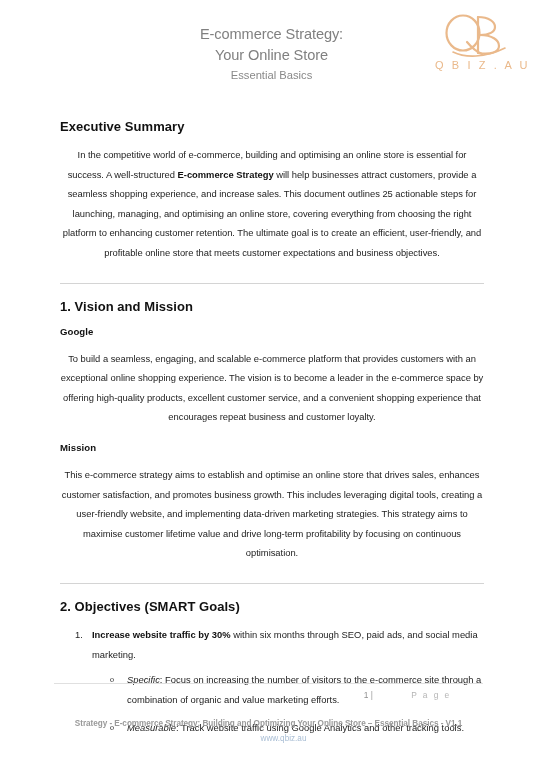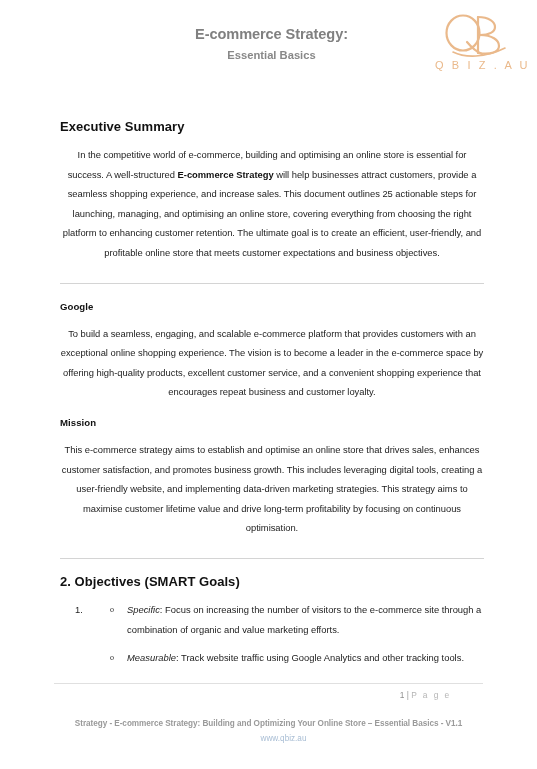--- a/index.html
+++ b/index.html
@@ -23,33 +23,33 @@
 
   
   .doc-header {
     position: relative;
     padding: 24px 0 10px 0;
     min-height: 86px;
   }
   .doc-title {
     text-align: center;
     color: #808080;
-    font-weight: bold;
+    font-weight: normal;
     font-size: 14.6px;
     line-height: 20.5px;
     letter-spacing: -0.1px;
     margin: 0 auto;
     width: 300px;
     padding-left: 6px;
   }
   .doc-title .tline { display: block; white-space: nowrap; }
   .doc-subtitle {
     text-align: center;
     color: #888888;
-    font-weight: bold;
+    font-weight: normal;
     font-size: 11.2px;
     line-height: 16px;
     margin: 2px auto 0 auto;
     width: 300px;
     padding-left: 6px;
   }
 
   
   .logo {
     position: absolute;
@@ -181,21 +181,21 @@
     margin: 0 14px 5px 14px;
   }
   .page-number {
     text-align: right;
     font-size: 8.4px;
     color: #9a9a9a;
     padding-right: 46px;
     line-height: 12px;
   }
   .page-number .pg-num { color: #8f8f8f; }
-  .page-number .pg-word { letter-spacing: 1.9px; color: #b4b4b4; }
+  .page-number .pg-word { letter-spacing: 1.9px; color: #b4b4b4; margin-left: 36px; }
   .footer-line {
     text-align: center;
     font-size: 8.2px;
     font-weight: bold;
     color: #9a9a9a;
     line-height: 13px;
     margin-top: 16px;
     letter-spacing: -0.05px;
   }
   .footer-link-row {
@@ -211,20 +211,21 @@
   }
 </style>
 </head>
 <body>
 
 <div class="page">
 
   <div class="doc-header">
     <div class="doc-title">
       <span class="tline">E-commerce Strategy:</span>
+      <span class="tline">Your Online Store</span>
     </div>
     <div class="doc-subtitle">Essential Basics</div>
 
     <div class="logo">
       <svg class="logo-mark" viewBox="0 0 88 48">
         <ellipse cx="30" cy="21" rx="16.5" ry="17.5" fill="none" stroke="#eab98b" stroke-width="2.2"></ellipse>
         <path d="M34 30 C39 36, 44 40, 49 42" fill="none" stroke="#eab98b" stroke-width="2.2" stroke-linecap="round"></path>
         <path d="M45 5 L45 41" fill="none" stroke="#eab98b" stroke-width="2.2" stroke-linecap="round"></path>
         <path d="M45 5 C56 5, 62 10, 62 15 C62 20, 56 23, 47 23" fill="none" stroke="#eab98b" stroke-width="2.2" stroke-linecap="round"></path>
         <path d="M47 23 C59 23, 66 28, 66 34 C66 40, 58 43, 45 41" fill="none" stroke="#eab98b" stroke-width="2.2" stroke-linecap="round"></path>
@@ -236,34 +237,36 @@
 
   <div class="content">
 
     <h2 class="section-heading">Executive Summary</h2>
     <p class="body-text">
       <span>In the competitive world of e-commerce, building and optimising an online store is essential for success. A well-structured </span><b>E-commerce Strategy</b><span> will help businesses attract customers, provide a seamless shopping experience, and increase sales. This document outlines 25 actionable steps for launching, managing, and optimising an online store, covering everything from choosing the right platform to enhancing customer retention. The ultimate goal is to create an efficient, user-friendly, and profitable online store that meets customer expectations and business objectives.</span>
     </p>
 
     <hr class="divider">
 
+    <h2 class="section-heading">1. Vision and Mission</h2>
 
     <h3 class="sub-heading">Google</h3>
     <p class="body-text">To build a seamless, engaging, and scalable e-commerce platform that provides customers with an exceptional online shopping experience. The vision is to become a leader in the e-commerce space by offering high-quality products, excellent customer service, and a convenient shopping experience that encourages repeat business and customer loyalty.</p>
 
     <h3 class="sub-heading">Mission</h3>
     <p class="body-text">This e-commerce strategy aims to establish and optimise an online store that drives sales, enhances customer satisfaction, and promotes business growth. This includes leveraging digital tools, creating a user-friendly website, and implementing data-driven marketing strategies. This strategy aims to maximise customer lifetime value and drive long-term profitability by focusing on continuous optimisation.</p>
 
     <hr class="divider">
 
     <h2 class="section-heading">2. Objectives (SMART Goals)</h2>
 
     <ol class="numbered">
       <li class="num-item">
         <span class="marker-num">1.</span>
+        <span class="num-text"><b>Increase website traffic by 30%</b><span> within six months through SEO, paid ads, and social media marketing.</span></span>
 
         <ul class="sub-list">
           <li class="sub-item">
             <span class="marker-circle">o</span>
             <span class="sub-text"><i>Specific</i><span>: Focus on increasing the number of visitors to the e-commerce site through a combination of organic and value marketing efforts.</span></span>
           </li>
           <li class="sub-item">
             <span class="marker-circle">o</span>
             <span class="sub-text"><i>Measurable</i><span>: Track website traffic using Google Analytics and other tracking tools.</span></span>
           </li>

